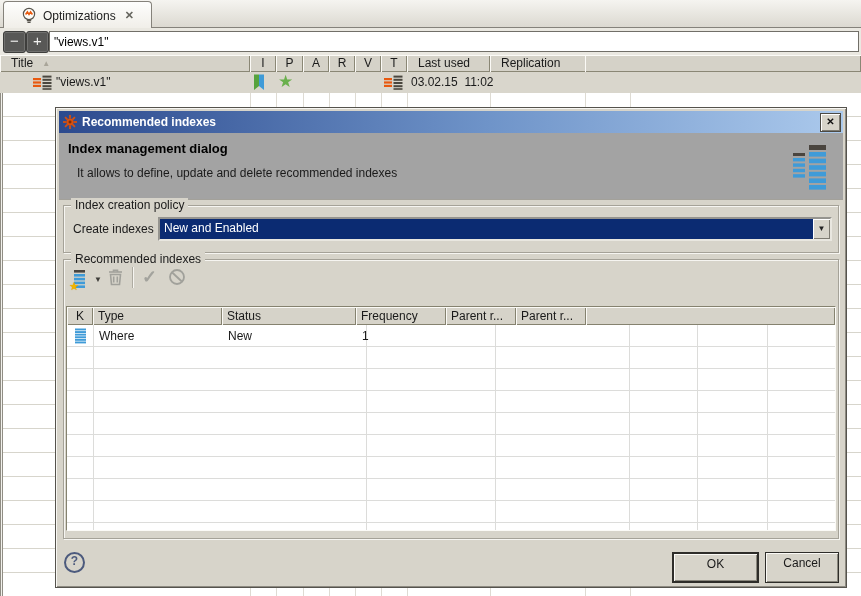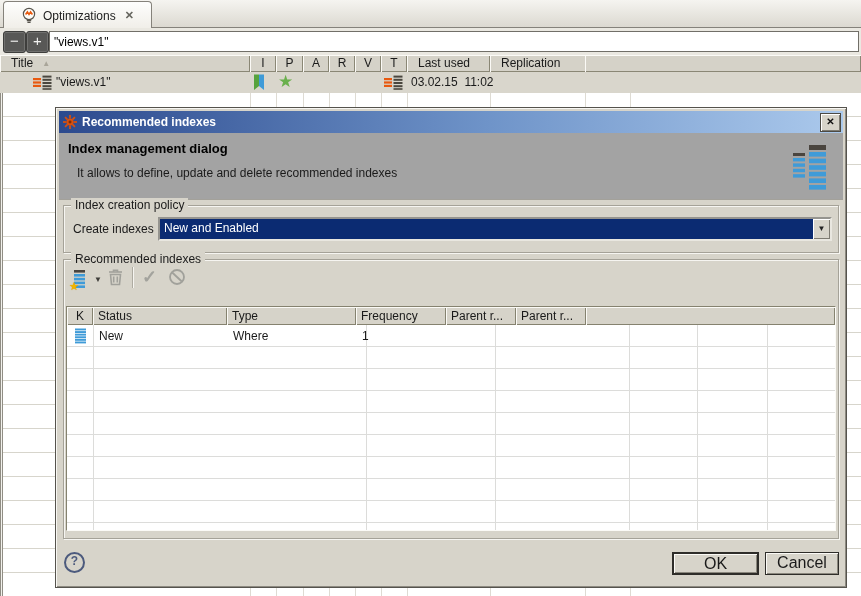--- a/index.html
+++ b/index.html
@@ -46,21 +46,21 @@
   .ithead{display:flex;height:18px}
   .ithead .cell{background:#d6d3c9;box-shadow:inset 1px 1px 0 #fbfaf6,inset -1px -1px 0 #85826f;padding:2px 0 0 5px;box-sizing:border-box;overflow:hidden;white-space:nowrap;flex:0 0 auto;font-size:12px}
   .ithead .cell.c{text-align:center;padding-left:0}
   .ithead .fill{flex:1 1 auto}
   .itbody{position:relative;height:calc(100% - 18px);background:repeating-linear-gradient(to bottom,#fff 0 21px,#dcdcda 21px 22px);overflow:hidden}
   .ivline{position:absolute;top:0;bottom:0;width:1px;background:#dcdcda}
   .itrow{position:absolute;left:0;top:0;height:22px;display:flex;width:100%}
   .itrow .cell{padding:4px 0 0 6px;box-sizing:border-box;flex:0 0 auto;white-space:nowrap;overflow:hidden}
   .itrow .cell.k{display:flex;align-items:center;justify-content:center;padding:0}
   .help-btn{position:absolute;left:8px;top:444px;width:17px;height:17px;border:2px solid #4c5a7d;border-radius:50%;color:#4c5a7d;font-weight:bold;text-align:center;line-height:15px;font-size:12px;cursor:pointer;box-sizing:content-box}
-  .btn{position:absolute;top:444px;height:23px;background:#d7d4ca;text-align:center;line-height:20px;box-sizing:border-box;cursor:pointer;font-size:16px}
+  .btn{position:absolute;top:444px;height:31px;background:#d7d4ca;text-align:center;line-height:20px;box-sizing:border-box;cursor:pointer;font-size:12px}
   .btn.ok{left:616px;width:87px;border:2px solid #2e2d29;box-shadow:inset 1px 1px 0 #fbfaf6,inset -1px -1px 0 #8a877d}
   .btn.cancel{left:709px;width:74px;border:1px solid #2e2d29;box-shadow:inset 1px 1px 0 #fbfaf6,inset -1px -1px 0 #8a877d}
   .newindex{position:relative;width:20px;height:20px}
   .newindex .gold{position:absolute;left:-3px;bottom:-4px;font-size:11px;color:#f0b400;text-shadow:0 0 1px #c78f00}
 </style>
 </head>
 <body>
 
 <div class="screen">
 
@@ -213,22 +213,22 @@
       <i class="tbi vsep" style="left:68px;top:7px"></i>
       <span class="tbi checkic" style="left:78px;top:8px">✓</span>
       <svg class="tbi" style="left:104px;top:8px" width="18" height="18" viewBox="0 0 18 18">
         <circle cx="9" cy="9" r="7" fill="none" stroke="#a1a19b" stroke-width="1.8"></circle>
         <line x1="4.2" y1="4.5" x2="13.8" y2="13.5" stroke="#a1a19b" stroke-width="1.8"></line>
       </svg>
 
       <div class="itable">
         <div class="ithead">
           <div class="cell c" style="width:26px">K</div>
+          <div class="cell" style="width:129px">Type</div>
           <div class="cell" style="width:134px">Status</div>
-          <div class="cell" style="width:129px">Type</div>
           <div class="cell" style="width:90px">Frequency</div>
           <div class="cell" style="width:70px">Parent r...</div>
           <div class="cell" style="width:70px">Parent r...</div>
           <div class="cell fill"></div>
         </div>
         <div class="itbody">
           <i class="ivline" style="left:26px"></i>
           <i class="ivline" style="left:299px"></i>
           <i class="ivline" style="left:428px"></i>
           <i class="ivline" style="left:562px"></i>
@@ -239,22 +239,22 @@
             <div class="cell k" style="width:26px">
               <svg width="11" height="16" viewBox="0 0 11 16">
                 <rect x="0" y="0.5" width="11" height="1.9" fill="#3f9bd8"></rect>
                   <rect x="0" y="3.1" width="11" height="1.9" fill="#3f9bd8"></rect>
                   <rect x="0" y="5.7" width="11" height="1.9" fill="#3f9bd8"></rect>
                   <rect x="0" y="8.3" width="11" height="1.9" fill="#3f9bd8"></rect>
                   <rect x="0" y="10.9" width="11" height="1.9" fill="#3f9bd8"></rect>
                   <rect x="0" y="13.5" width="11" height="1.9" fill="#3f9bd8"></rect>
               </svg>
             </div>
+            <div class="cell" style="width:129px">Where</div>
             <div class="cell" style="width:134px">New</div>
-            <div class="cell" style="width:129px">Where</div>
             <div class="cell" style="width:68px">1</div>
             <div class="cell" style="width:70px"></div>
             <div class="cell" style="width:70px"></div>
           </div>
         </div>
       </div>
     </div>
 
     <div class="help-btn"><span>?</span></div>
     <div class="btn ok">OK</div>

